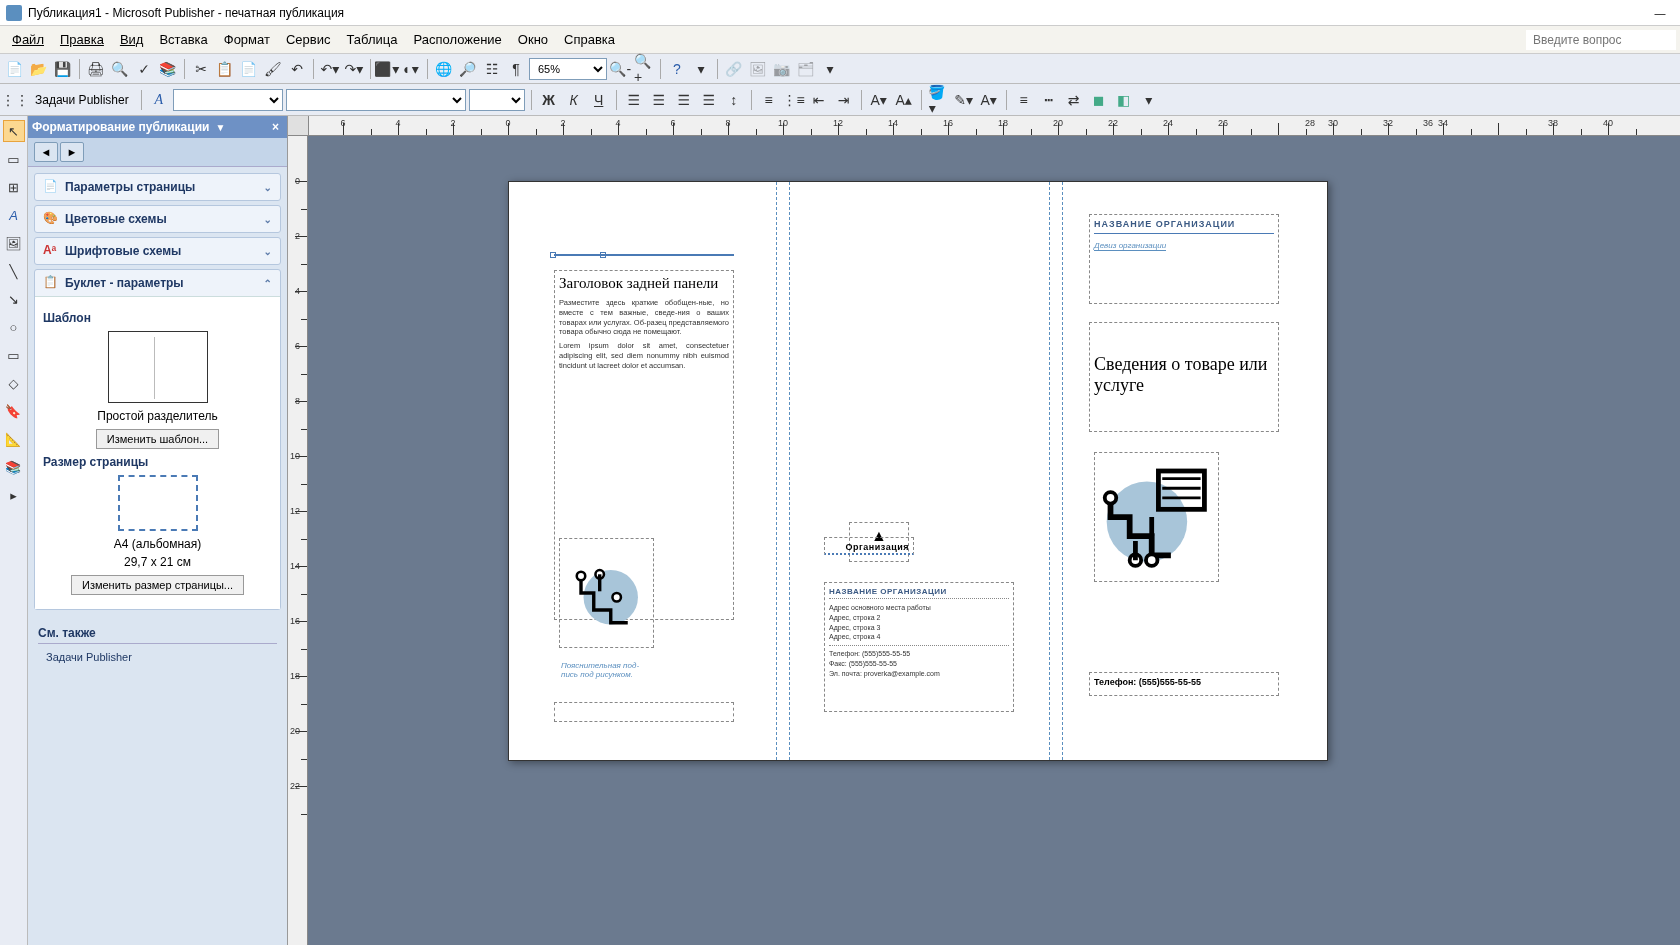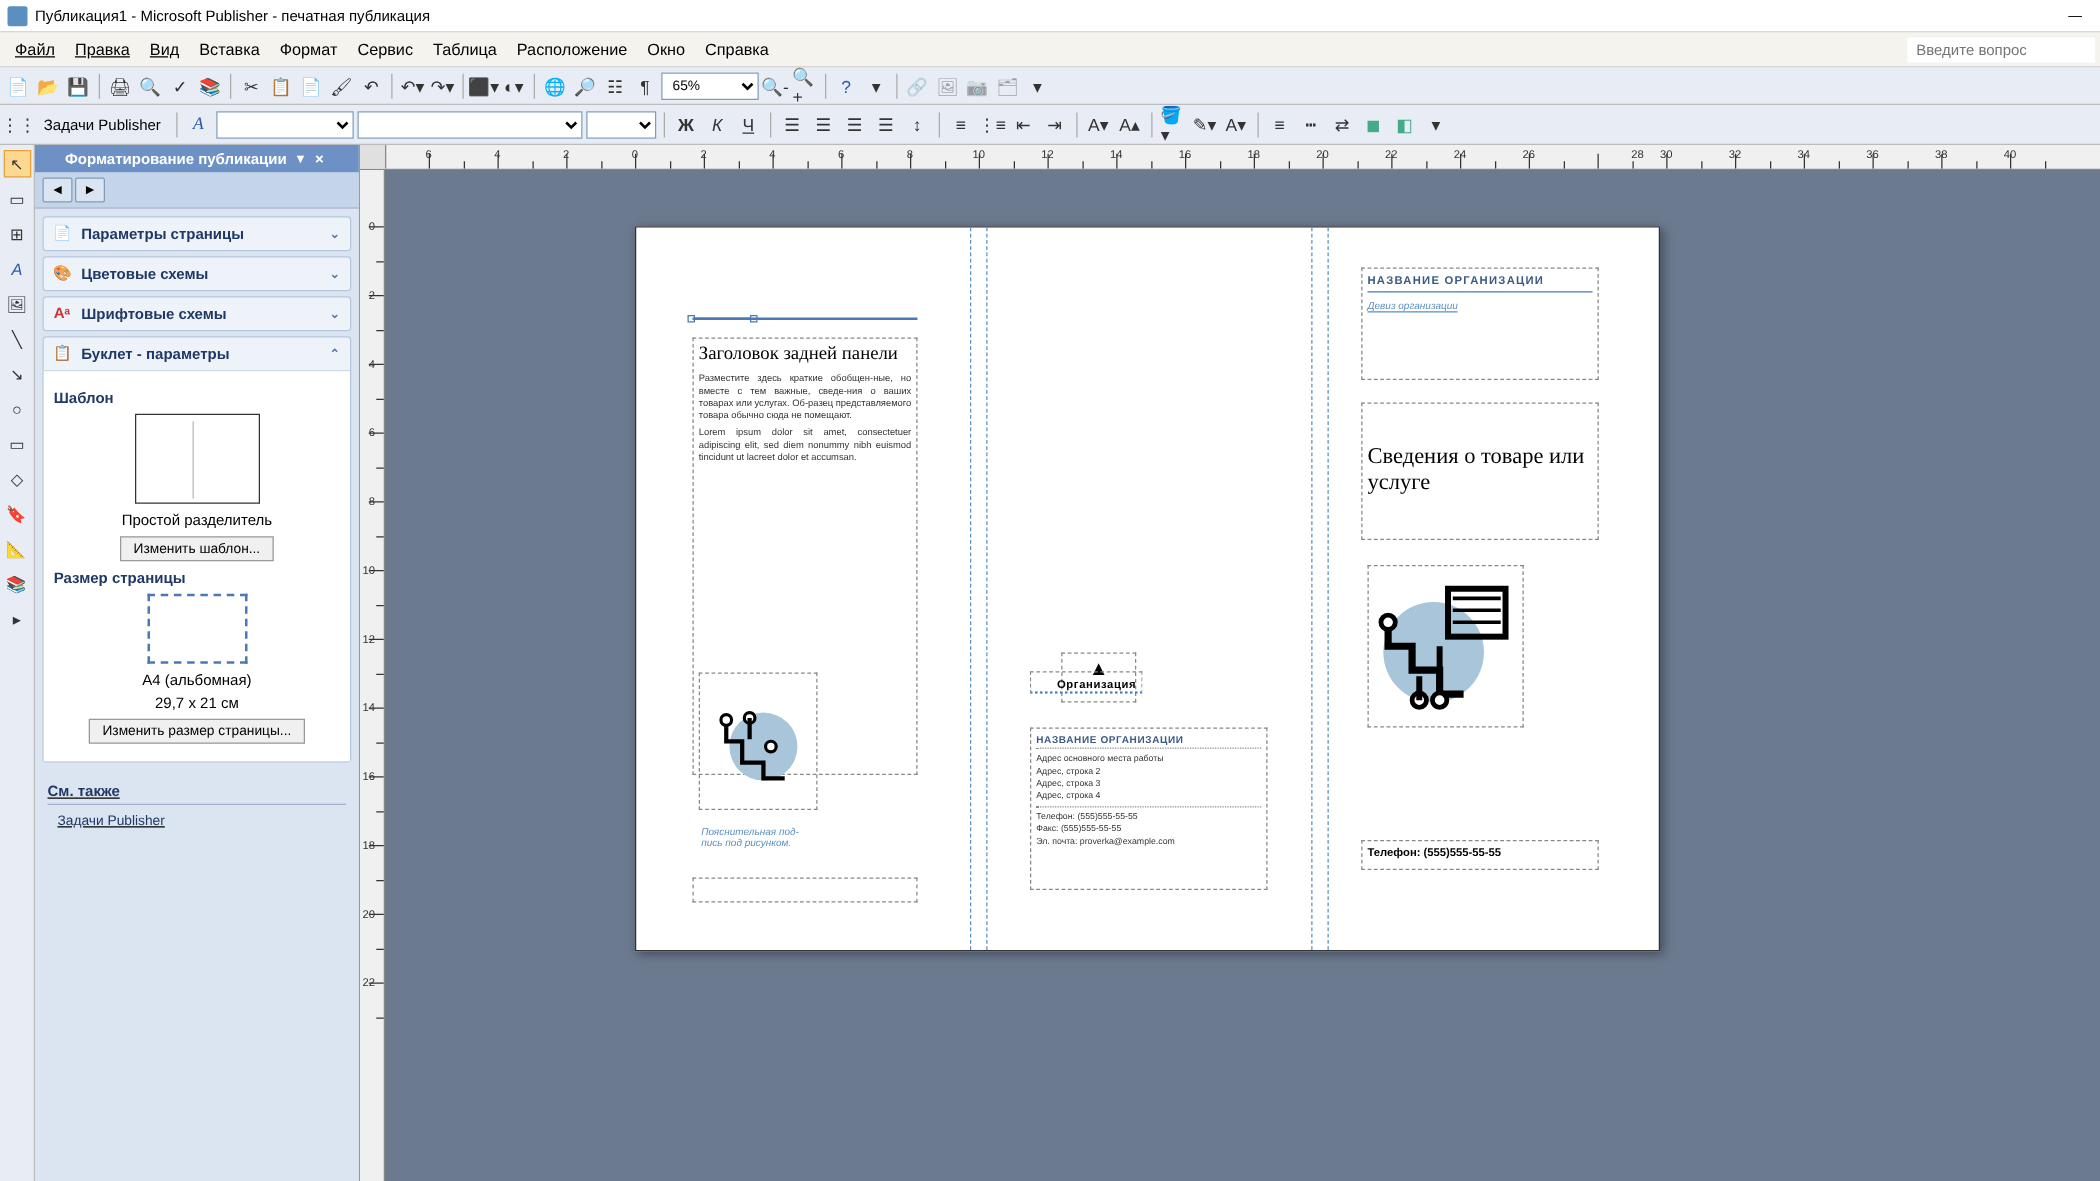--- a/index.html
+++ b/index.html
@@ -34,42 +34,42 @@
 
 .main-area { display: flex; height: 859px; }
 
 
 .left-toolbox { width: 28px; background: #e8ecf4; border-right: 1px solid #bbb; display: flex; flex-direction: column; align-items: center; padding-top: 4px; gap: 6px; }
 .tool-btn { width: 22px; height: 22px; display: flex; align-items: center; justify-content: center; cursor: pointer; font-size: 13px; color: #333; border: 1px solid transparent; }
 .tool-btn.active { background: #fcd891; border-color: #e8a33d; }
 
 
 .task-pane { width: 260px; background: #dbe5f1; border-right: 1px solid #999; display: flex; flex-direction: column; }
-.task-pane-header { background: #6e91c5; color: #fff; padding: 4px 24px; font-size: 12px; font-weight: bold; display: flex; align-items: center; }
+.task-pane-header { background: #6e91c5; color: #fff; padding: 4px 4px; font-size: 12px; font-weight: bold; display: flex; align-items: center; }
 .task-pane-header .close-x { margin-left: auto; cursor: pointer; padding: 0 4px; }
 .task-pane-header .dropdown-arrow { margin-left: 6px; font-size: 10px; }
 .task-pane-nav { background: #c4d5e9; padding: 4px 6px; display: flex; gap: 2px; border-bottom: 1px solid #aac; }
 .nav-btn { width: 24px; height: 20px; background: #dbe5f1; border: 1px solid #7f9db9; border-radius: 2px; display: flex; align-items: center; justify-content: center; cursor: pointer; font-size: 11px; }
 
 .task-pane-body { flex: 1; padding: 6px; overflow-y: auto; background: #dbe5f1; }
 .collapse-section { background: #eef3fa; border: 1px solid #b5c7de; border-radius: 3px; margin-bottom: 4px; }
 .collapse-header { padding: 5px 8px; display: flex; align-items: center; cursor: pointer; font-size: 12px; font-weight: bold; color: #1f3864; }
 .collapse-header .sect-icon { width: 16px; height: 16px; margin-right: 6px; display: inline-block; }
 .collapse-header .chevron { margin-left: auto; color: #5b7aa8; font-size: 10px; }
 .collapse-content { padding: 8px; background: #fff; border-top: 1px solid #cdd; }
 
 .template-preview { width: 100px; height: 72px; background: #fff; border: 1px solid #333; margin: 6px auto; display: block; position: relative; }
 .template-preview::before { content: ''; position: absolute; left: 45px; top: 5px; width: 1px; height: 62px; background: #bbb; }
 .template-label { text-align: center; font-size: 12px; margin: 4px 0; }
 .template-btn { display: block; margin: 6px auto; padding: 3px 10px; font-size: 11px; background: #f0f0f0; border: 1px solid #999; cursor: pointer; }
 .section-title { font-weight: bold; color: #1f3864; font-size: 12px; margin: 6px 0 4px; }
 
 .pagesize-preview { width: 80px; height: 56px; background: #fff; border: 2px dashed #4a7ab5; margin: 6px auto; }
 
-.see-also { margin-top: 10px; padding: 6px 4px; text-decoration: underline; }
+.see-also { margin-top: 10px; padding: 6px 4px; }
 .see-also .sa-title { font-weight: bold; font-size: 12px; color: #1f3864; border-bottom: 1px solid #aac; padding-bottom: 3px; margin-bottom: 4px; }
 .see-also .sa-link { color: #1f3864; font-size: 11px; cursor: pointer; padding: 3px 8px; display: block; }
 
 
 .canvas-area { flex: 1; display: flex; flex-direction: column; background: #6b7a8f; position: relative; }
 .ruler-h { height: 20px; background: #f0f0f0; border-bottom: 1px solid #888; display: flex; position: relative; overflow: hidden; }
 .ruler-h::before { content: ''; width: 20px; height: 100%; background: #e0e0e0; border-right: 1px solid #888; }
 .ruler-ticks-h { position: absolute; left: 20px; top: 0; right: 0; height: 100%; }
 .ruler-tick { position: absolute; bottom: 0; width: 1px; height: 6px; background: #333; }
 .ruler-tick.major { height: 12px; }
@@ -355,21 +355,21 @@
           <div class="ruler-tick major" style="left: 1025px;"></div>
           <div class="ruler-label" style="left: 1025px;">30</div>
           <div class="ruler-tick" style="left: 1052.5px;"></div>
           <div class="ruler-tick major" style="left: 1080px;"></div>
           <div class="ruler-label" style="left: 1080px;">32</div>
           <div class="ruler-tick" style="left: 1107.5px;"></div>
           <div class="ruler-tick major" style="left: 1135px;"></div>
           <div class="ruler-label" style="left: 1135px;">34</div>
           <div class="ruler-tick" style="left: 1162.5px;"></div>
           <div class="ruler-tick major" style="left: 1190px;"></div>
-          <div class="ruler-label" style="left: 1190px;">36</div>
+          <div class="ruler-label" style="left: 1120px;">36</div>
           <div class="ruler-tick" style="left: 1217.5px;"></div>
           <div class="ruler-tick major" style="left: 1245px;"></div>
           <div class="ruler-label" style="left: 1245px;">38</div>
           <div class="ruler-tick" style="left: 1272.5px;"></div>
           <div class="ruler-tick major" style="left: 1300px;"></div>
           <div class="ruler-label" style="left: 1300px;">40</div>
           <div class="ruler-tick" style="left: 1327.5px;"></div>
         </div>
     </div>
     <div class="canvas-body">

